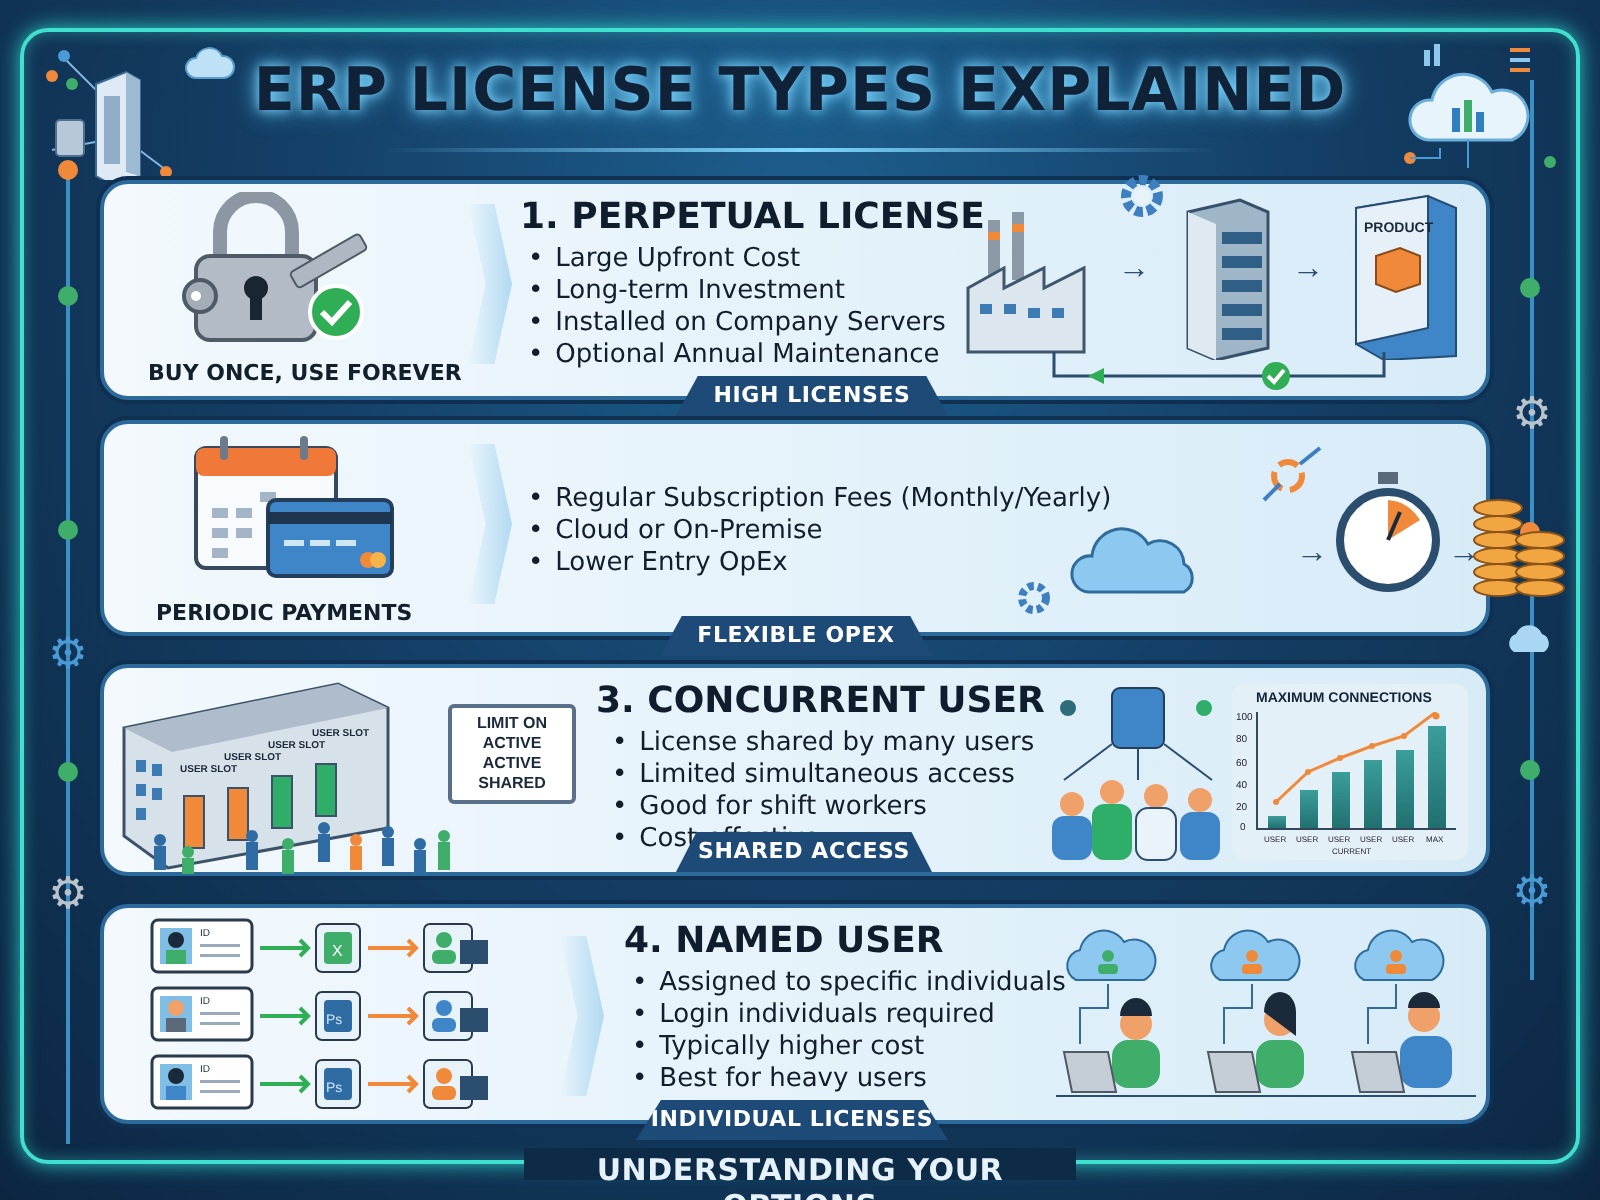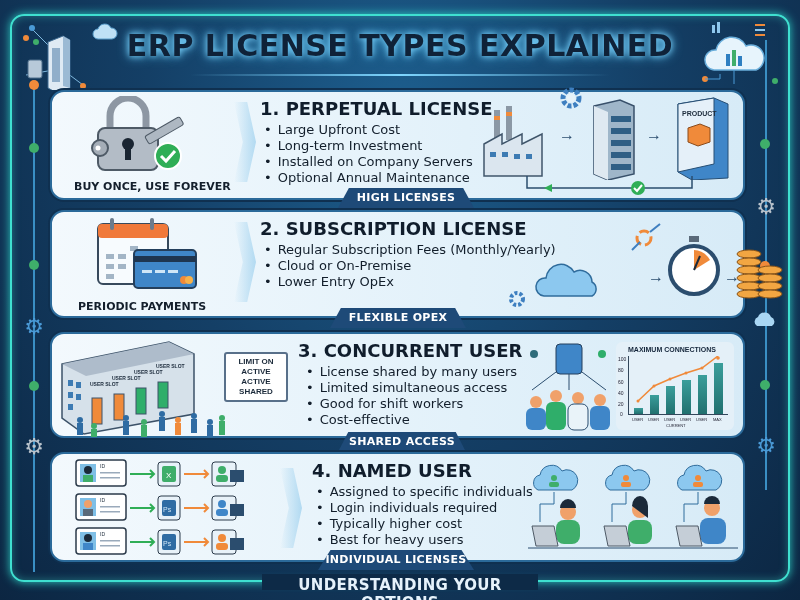--- a/index.html
+++ b/index.html
@@ -228,21 +228,20 @@
         <rect x="42" y="40" width="62" height="6" fill="#1e3550"></rect>
     <rect x="50" y="54" width="10" height="3" fill="#cfe6f7"></rect>
         <rect x="63" y="54" width="10" height="3" fill="#cfe6f7"></rect>
         <rect x="76" y="54" width="10" height="3" fill="#cfe6f7"></rect>
         <circle cx="92" cy="64" r="4" fill="#f08a3a"></circle>
         <circle cx="97" cy="64" r="4" fill="#f7b24a"></circle>
       </g>
   </svg>
   <div class="caption" style="left:26px;top:88px">PERIODIC PAYMENTS</div>
   <div class="chev" style="left:182px;top:10px"></div>
-  <div class="heading" style="left:208px;top:6px">2. SUBSCRIPTION LICENSE</div>
   <ul class="bullets" style="left:212px;top:30px">
     <li>Regular Subscription Fees (Monthly/Yearly)</li>
     <li>Cloud or On-Premise</li>
     <li>Lower Entry OpEx</li>
   </ul>
   <div class="tag" style="left:278px;top:96px;width:136px">FLEXIBLE OPEX</div>
   <svg style="position:absolute;left:454px;top:76px" width="22" height="22" viewBox="0 0 22 22">
       <circle cx="11" cy="11" r="6" fill="none" stroke="#3e7fc0" stroke-width="4" stroke-dasharray="3 2"></circle>
     </svg>
   <svg style="position:absolute;left:482px;top:42px" width="68" height="50" viewBox="0 0 68 50">
@@ -318,21 +317,21 @@
     </g>
   </svg>
   <div class="sign" style="left:172px;top:18px;width:64px">LIMIT ON ACTIVE ACTIVE SHARED</div>
   <div class="heading" style="left:246px;top:6px">3. CONCURRENT USER</div>
   <ul class="bullets" style="left:254px;top:30px">
     <li>License shared by many users</li>
     <li>Limited simultaneous access</li>
     <li>Good for shift workers</li>
     <li>Cost-effective</li>
   </ul>
-  <div class="tag" style="left:286px;top:98px;width:128px">SHARED ACCESS</div>
+  <div class="tag" style="left:286px;top:82px;width:128px">SHARED ACCESS</div>
   <svg style="position:absolute;left:470px;top:8px" width="92" height="90" viewBox="0 0 92 90">
     <rect x="34" y="2" width="26" height="30" rx="4" fill="#3f86c8" stroke="#243f5c"></rect>
     <line x1="34" y1="30" x2="10" y2="48" stroke="#2b4d6e"></line>
       <line x1="60" y1="30" x2="84" y2="48" stroke="#2b4d6e"></line>
       <line x1="47" y1="32" x2="47" y2="48" stroke="#2b4d6e"></line>
     <circle cx="12" cy="12" r="4" fill="#2f6c7a"></circle>
       <circle cx="80" cy="12" r="4" fill="#2fae6a"></circle>
     <g>
         <circle cx="14" cy="60" r="6" fill="#f0a16a"></circle>
         <rect x="4" y="66" width="20" height="22" rx="6" fill="#3f86c8"></rect>

